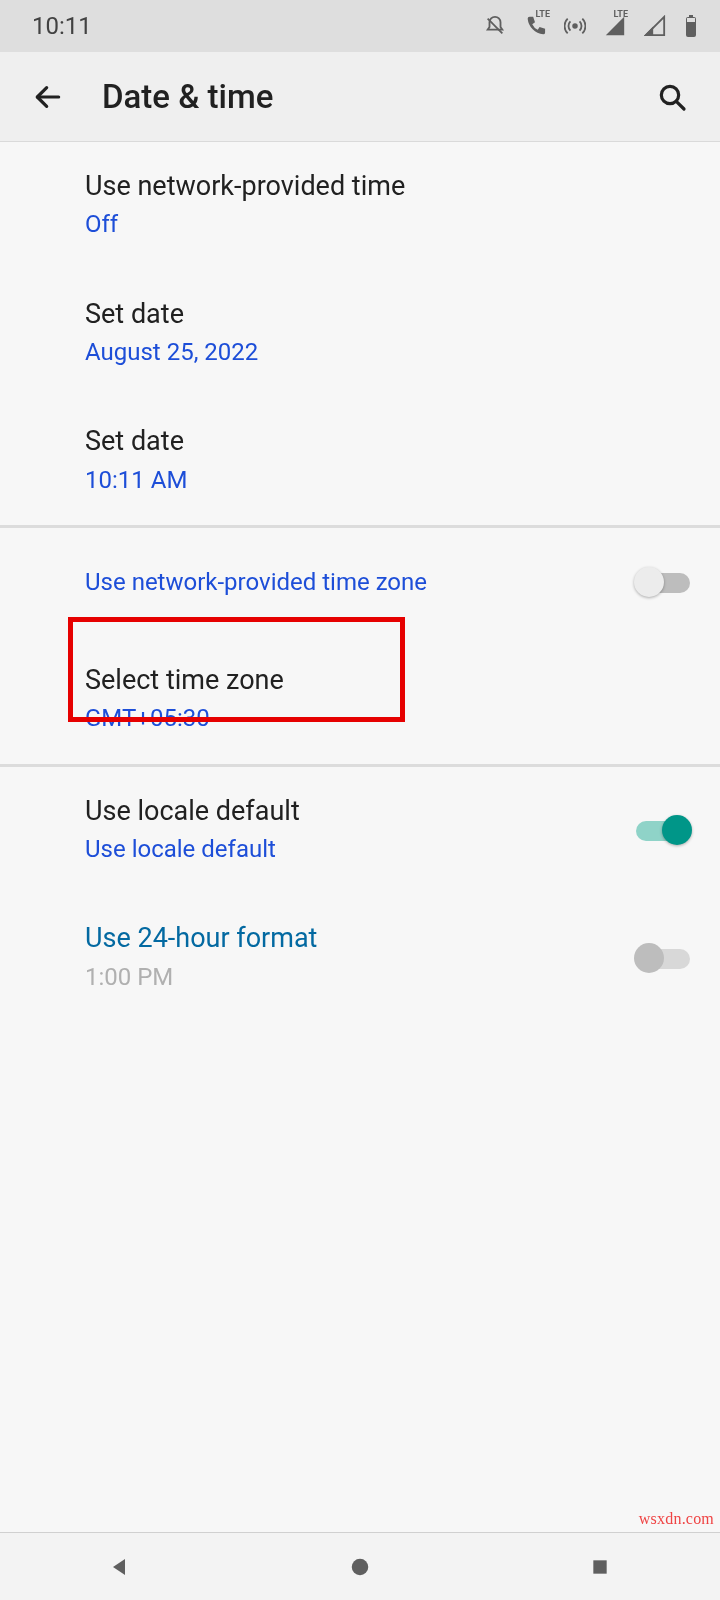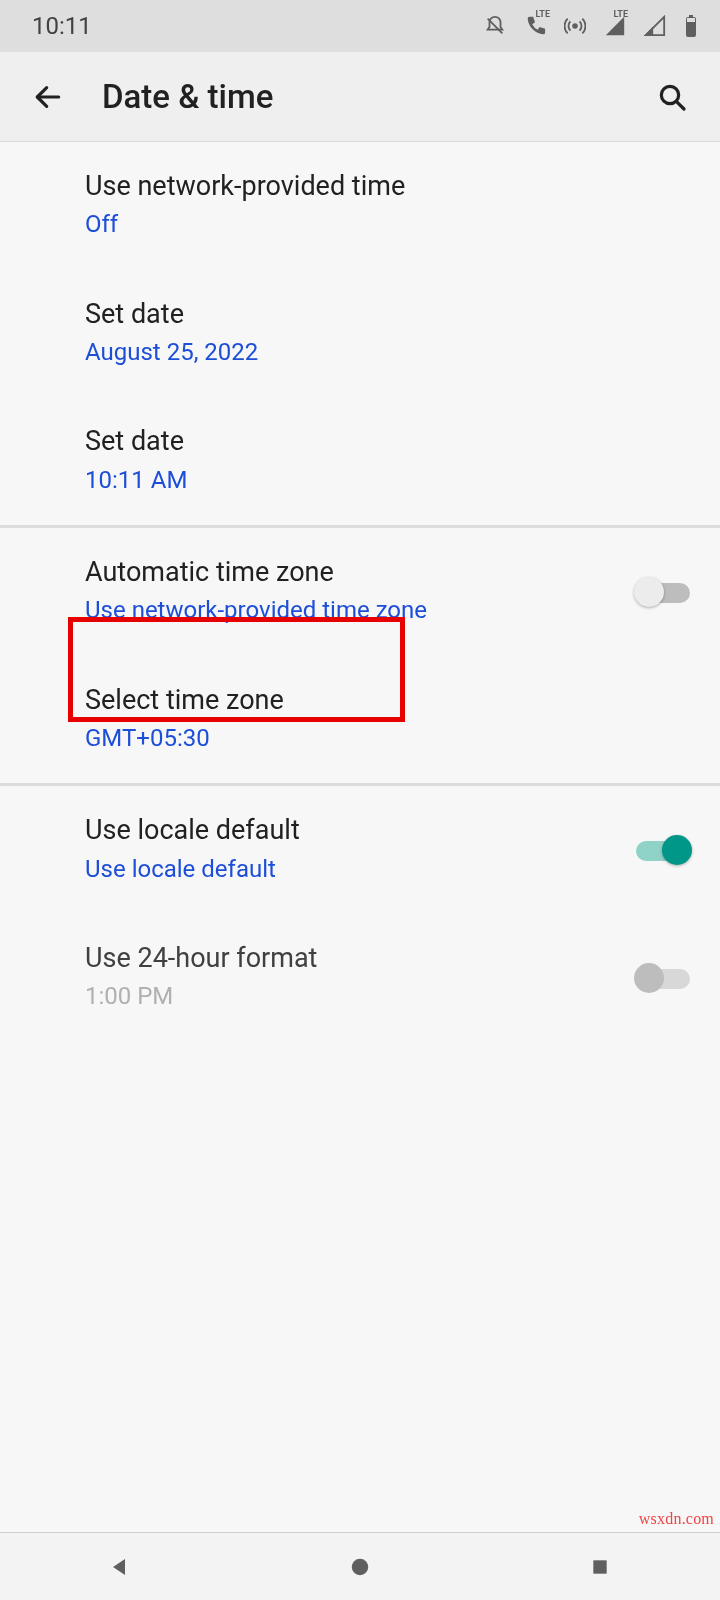--- a/index.html
+++ b/index.html
@@ -16,21 +16,21 @@
   .app-bar .title { font-size:33px; font-weight:500; flex:1; color:#212121;}
   .app-bar .search { width:48px; height:48px; display:flex; align-items:center; justify-content:center;}
   
   
   .list { background:#f7f7f7; }
   .section-divider { height:3px; background:#dcdcdc; }
   .item { display:flex; align-items:center; padding:26px 30px 26px 85px; min-height:108px; position:relative;}
   .item .texts { flex:1; }
   .item .title-text { font-size:27px; color:#212121; line-height:1.35; }
   .item .sub-text   { font-size:24px; color:#1d4ed8; line-height:1.55; margin-top:2px;}
-  .item.disabled .title-text { color:#404040; }
+  .item.disabled .title-text { color:#0369a1; }
   .item.disabled .sub-text   { color:#b0b0b0; }
   
   
   .highlight { position:absolute; border:5px solid #e60000; pointer-events:none; left:68px; top:617px; width:337px; height:105px;}
   
   
   .switch { position:relative; width:54px; height:34px; flex-shrink:0; margin-left:20px;}
   .switch .track { position:absolute; left:0; right:0; top:8px; height:20px; border-radius:10px; background:#bdbdbd;}
   .switch .thumb { position:absolute; width:30px; height:30px; border-radius:50%; background:#ececec; top:2px; left:-2px; box-shadow:0 1px 3px rgba(0,0,0,0.3);}
   .switch.on .track { background:#8fd3c8; }
@@ -128,21 +128,20 @@
     <div class="texts">
       <div class="title-text">Set date</div>
       <div class="sub-text">10:11 AM</div>
     </div>
   </div>
 
   <div class="section-divider"></div>
 
   <div class="item">
     <div class="texts">
-      <div class="title-text">Automatic time zone</div>
       <div class="sub-text">Use network-provided time zone</div>
     </div>
     <div class="switch off">
       <div class="track"></div>
         <div class="thumb"></div>
     </div>
   </div>
 
   <div class="item">
     <div class="texts">

